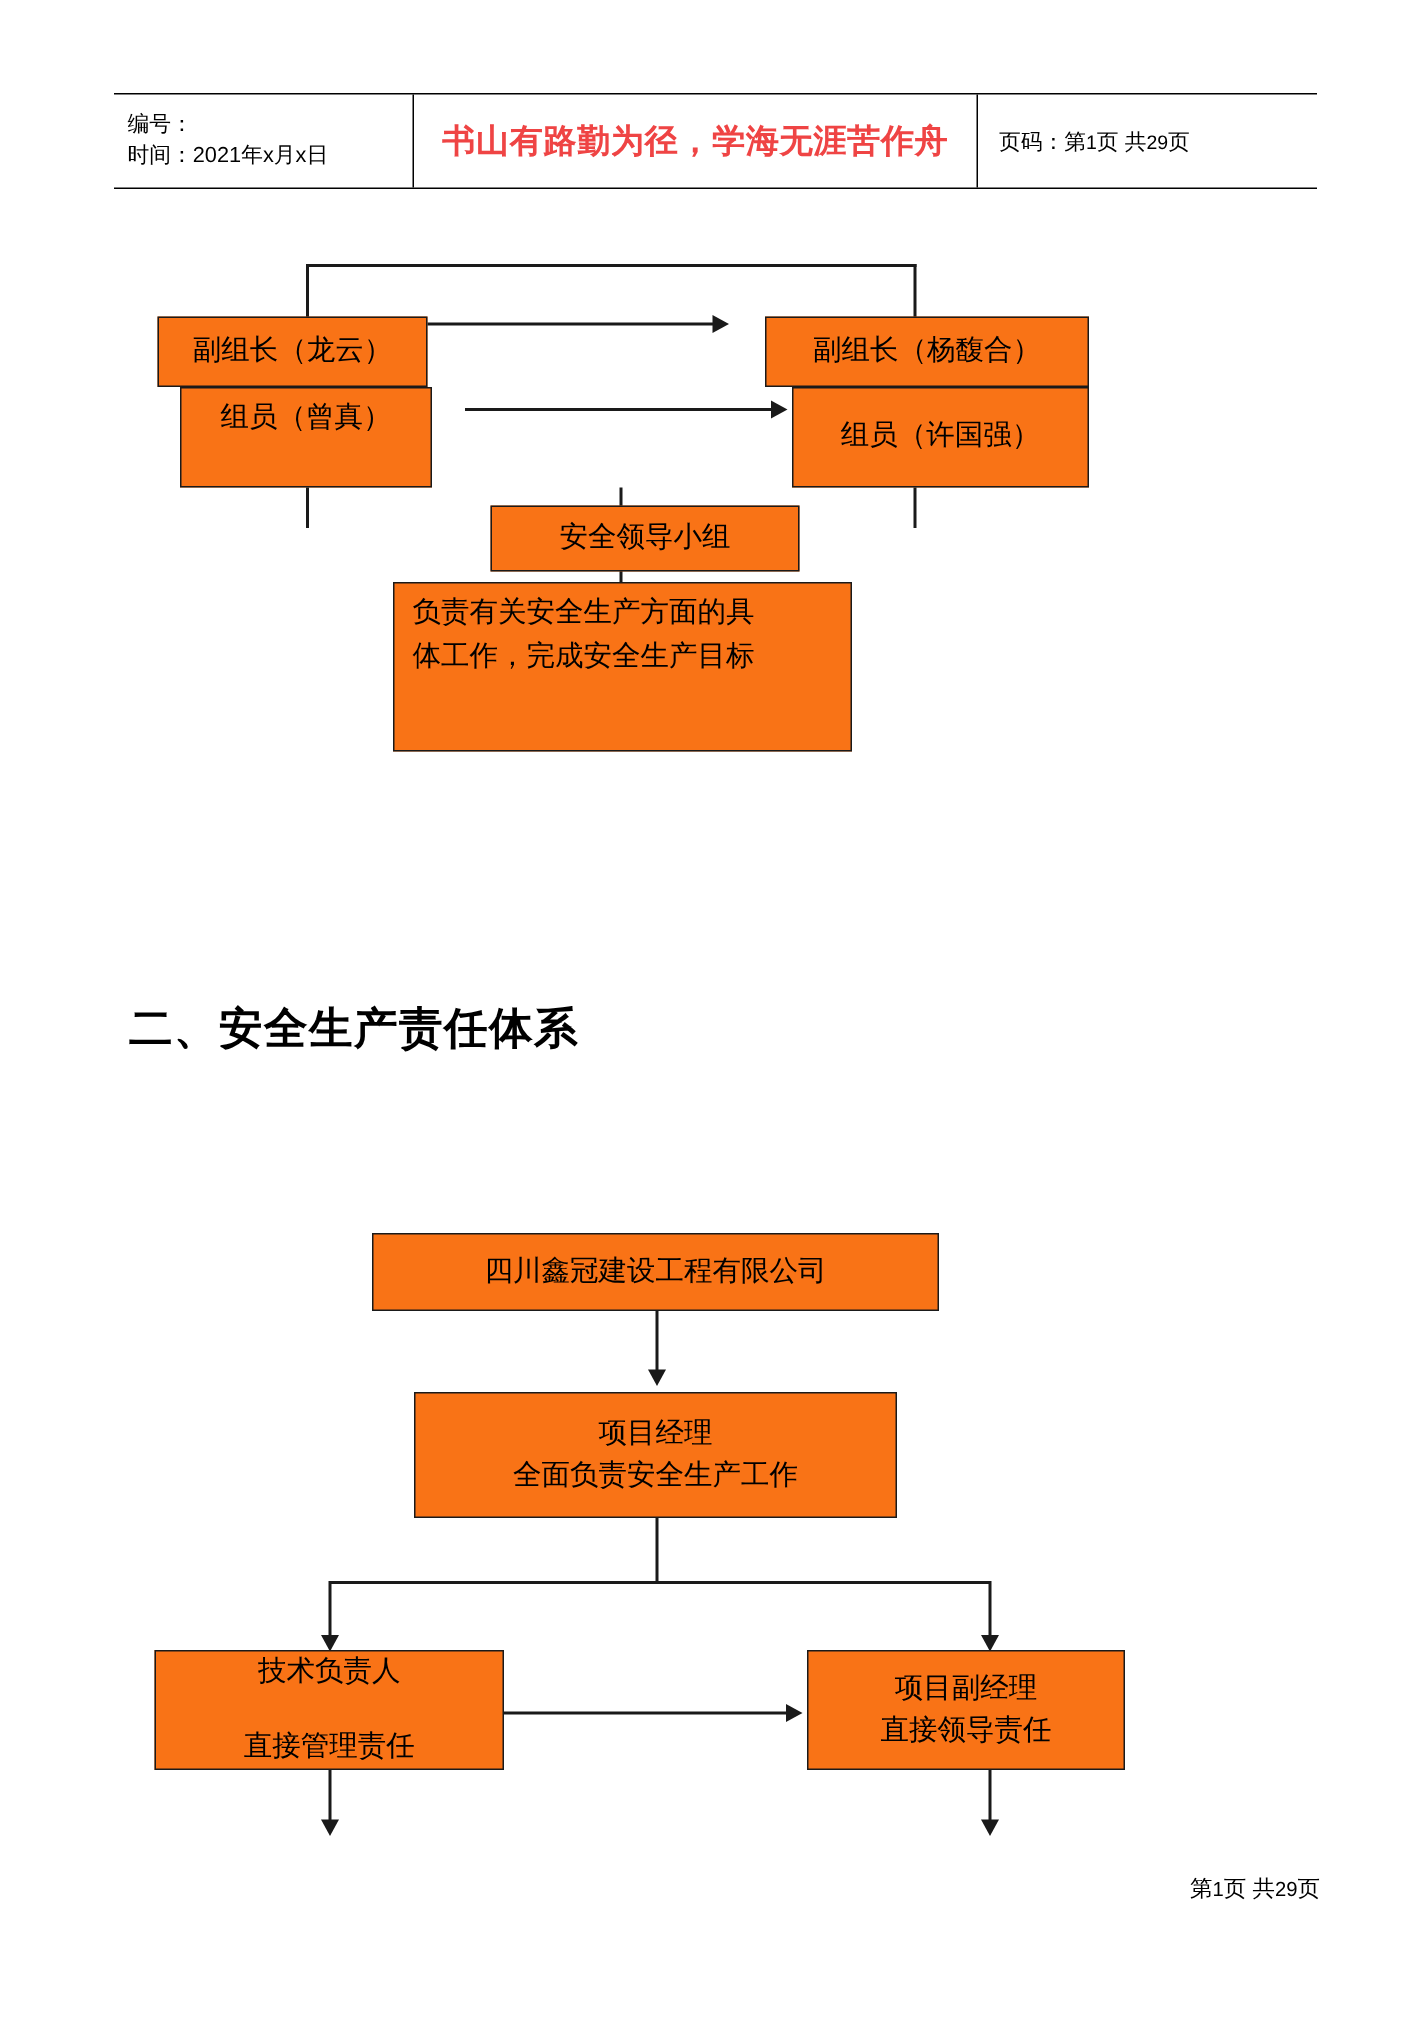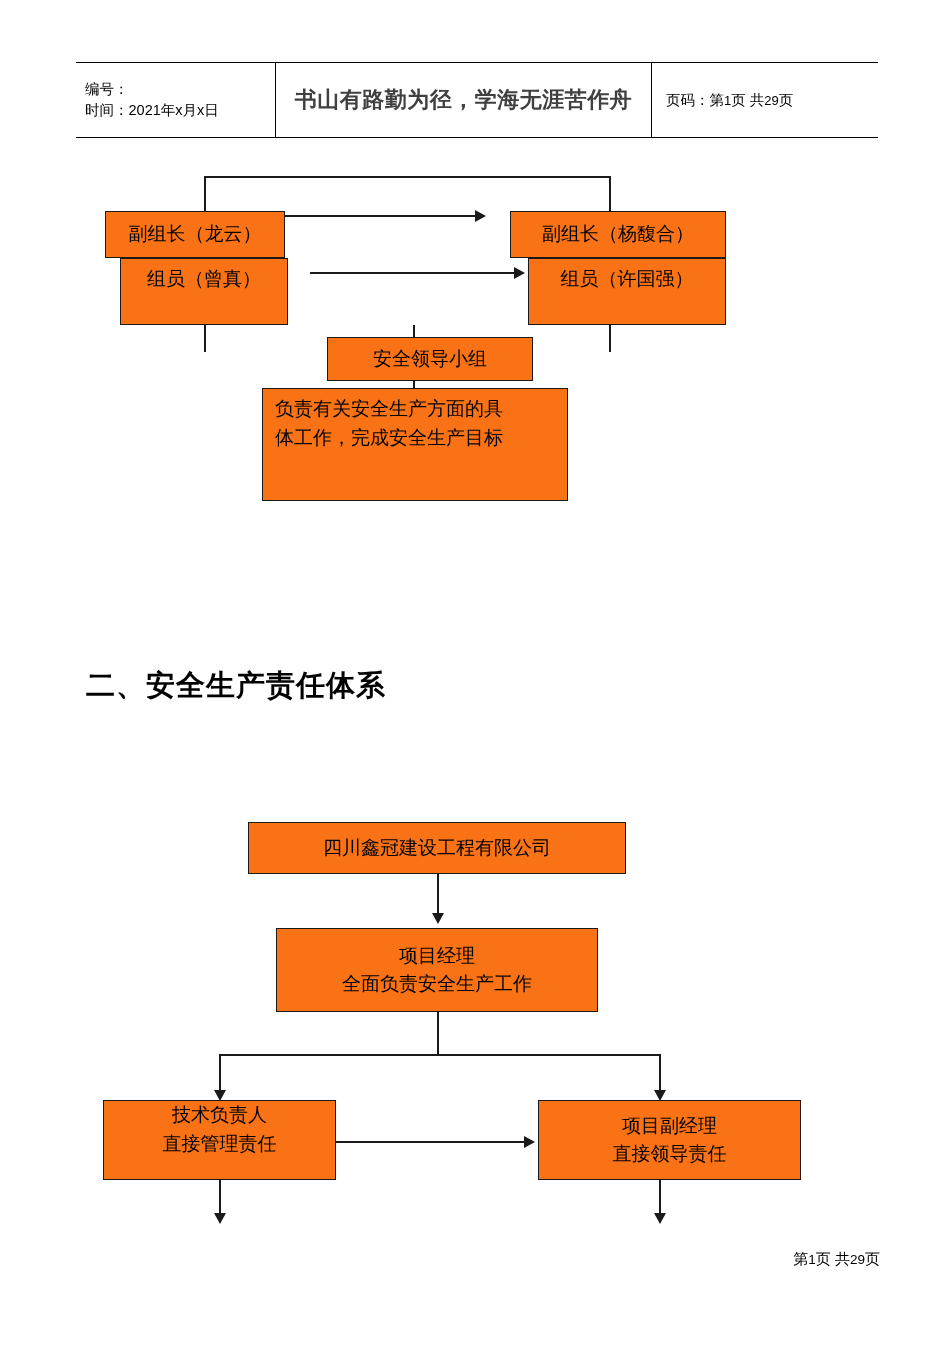--- a/index.html
+++ b/index.html
@@ -23,21 +23,21 @@
     width: 950px;
     height: 1346px;
   }
 
   
   .header-table {
     position: absolute;
     left: 76px;
     top: 62px;
     width: 802px;
-    height: 76px;
+    height: 64px;
     border-top: 1.5px solid #000;
     border-bottom: 1.5px solid #000;
     box-sizing: border-box;
     display: flex;
     align-items: stretch;
   }
   .hdr-cell {
     box-sizing: border-box;
     display: flex;
     flex-direction: column;
@@ -49,21 +49,21 @@
     padding-left: 9px;
     font-size: 14.5px;
     line-height: 1.42;
     font-family: "Liberation Sans", "DejaVu Sans", sans-serif;
   }
   .hdr-mid {
     flex: 1;
     border-right: 1.2px solid #000;
     align-items: center;
     justify-content: center;
-    color: #404040;
+    color: #ef4444;
     font-size: 22px;
     font-weight: bold;
     letter-spacing: 0.5px;
     font-family: "Liberation Serif", "DejaVu Serif", serif;
   }
   .hdr-right {
     width: 226px;
     padding-left: 14px;
     font-size: 14.5px;
     font-family: "Liberation Sans", "DejaVu Sans", sans-serif;
@@ -159,21 +159,21 @@
     <div class="fbox" style="left:105px; top:211px; width:180px; height:47px; justify-content:center;">
       <span class="ln">副组长（龙云）</span>
     </div>
     <div class="fbox" style="left:510px; top:211px; width:216px; height:47px; justify-content:center;">
       <span class="ln">副组长（杨馥合）</span>
     </div>
 
     <div class="fbox" style="left:120px; top:258px; width:168px; height:67px; justify-content:flex-start; padding-top:6px;">
       <span class="ln">组员（曾真）</span>
     </div>
-    <div class="fbox" style="left:528px; top:258px; width:198px; height:67px; justify-content:flex-start; padding-top:6px;">
+    <div class="fbox" style="left:528px; top:258px; width:198px; height:67px; justify-content:flex-start; padding-top:18px;">
       <span class="ln">组员（许国强）</span>
     </div>
 
     <div class="hline" style="left:285px; top:215px; width:193px;"></div>
     <div class="arrow-right" style="left:475px; top:210px;"></div>
 
     <div class="hline" style="left:310px; top:272px; width:207px;"></div>
     <div class="arrow-right" style="left:514px; top:267px;"></div>
 
     <div class="vline" style="left:204px; top:325px; height:27px;"></div>
@@ -210,26 +210,26 @@
       <span class="ln">全面负责安全生产工作</span>
     </div>
 
     <div class="vline" style="left:437px; top:1012px; width:1.8px; height:44px;"></div>
     <div class="hline" style="left:220px; top:1054px; width:440px;"></div>
     <div class="vline" style="left:219px; top:1054px; height:40px;"></div>
     <div class="vline" style="left:659px; top:1054px; height:40px;"></div>
     <div class="arrow-down" style="left:214px; top:1090px;"></div>
     <div class="arrow-down" style="left:654px; top:1090px;"></div>
 
-    <div class="fbox" style="left:103px; top:1100px; width:233px; height:80px; justify-content:flex-start;">
+    <div class="fbox" style="left:103px; top:1100px; width:233px; height:80px; justify-content:space-between;">
       <span class="ln">技术负责人</span>
       <span class="ln">直接管理责任</span>
     </div>
 
-    <div class="fbox" style="left:538px; top:1100px; width:263px; height:80px; justify-content:center;">
+    <div class="fbox" style="left:538px; top:1100px; width:212px; height:80px; justify-content:center;">
       <span class="ln">项目副经理</span>
       <span class="ln">直接领导责任</span>
     </div>
 
     <div class="hline" style="left:336px; top:1141px; width:191px;"></div>
     <div class="arrow-right" style="left:524px; top:1136px;"></div>
 
     <div class="vline" style="left:219px; top:1180px; height:36px;"></div>
     <div class="arrow-down" style="left:214px; top:1213px;"></div>
     <div class="vline" style="left:659px; top:1180px; height:36px;"></div>

